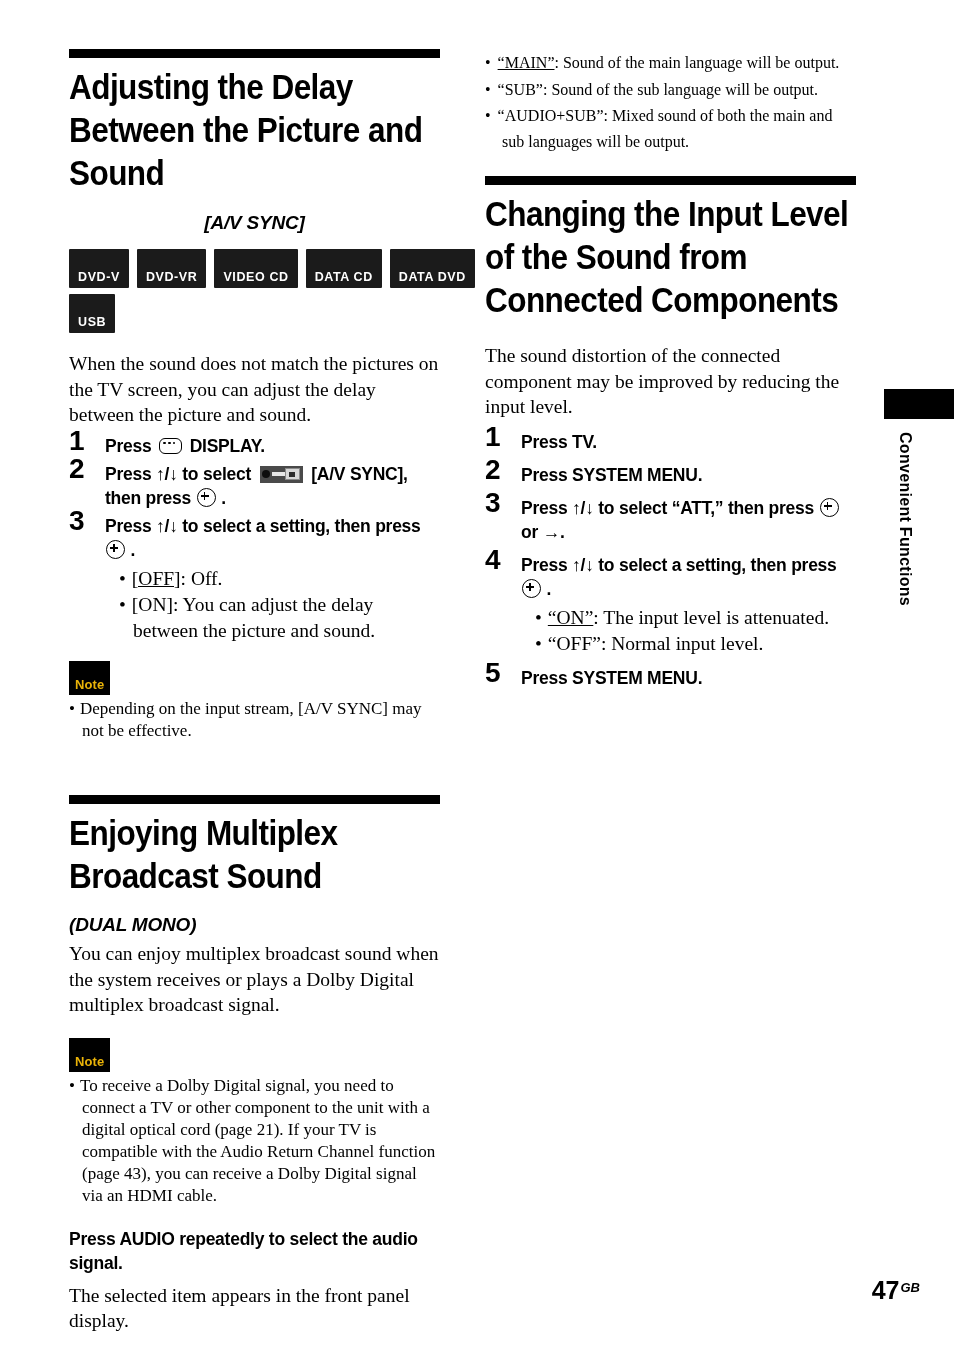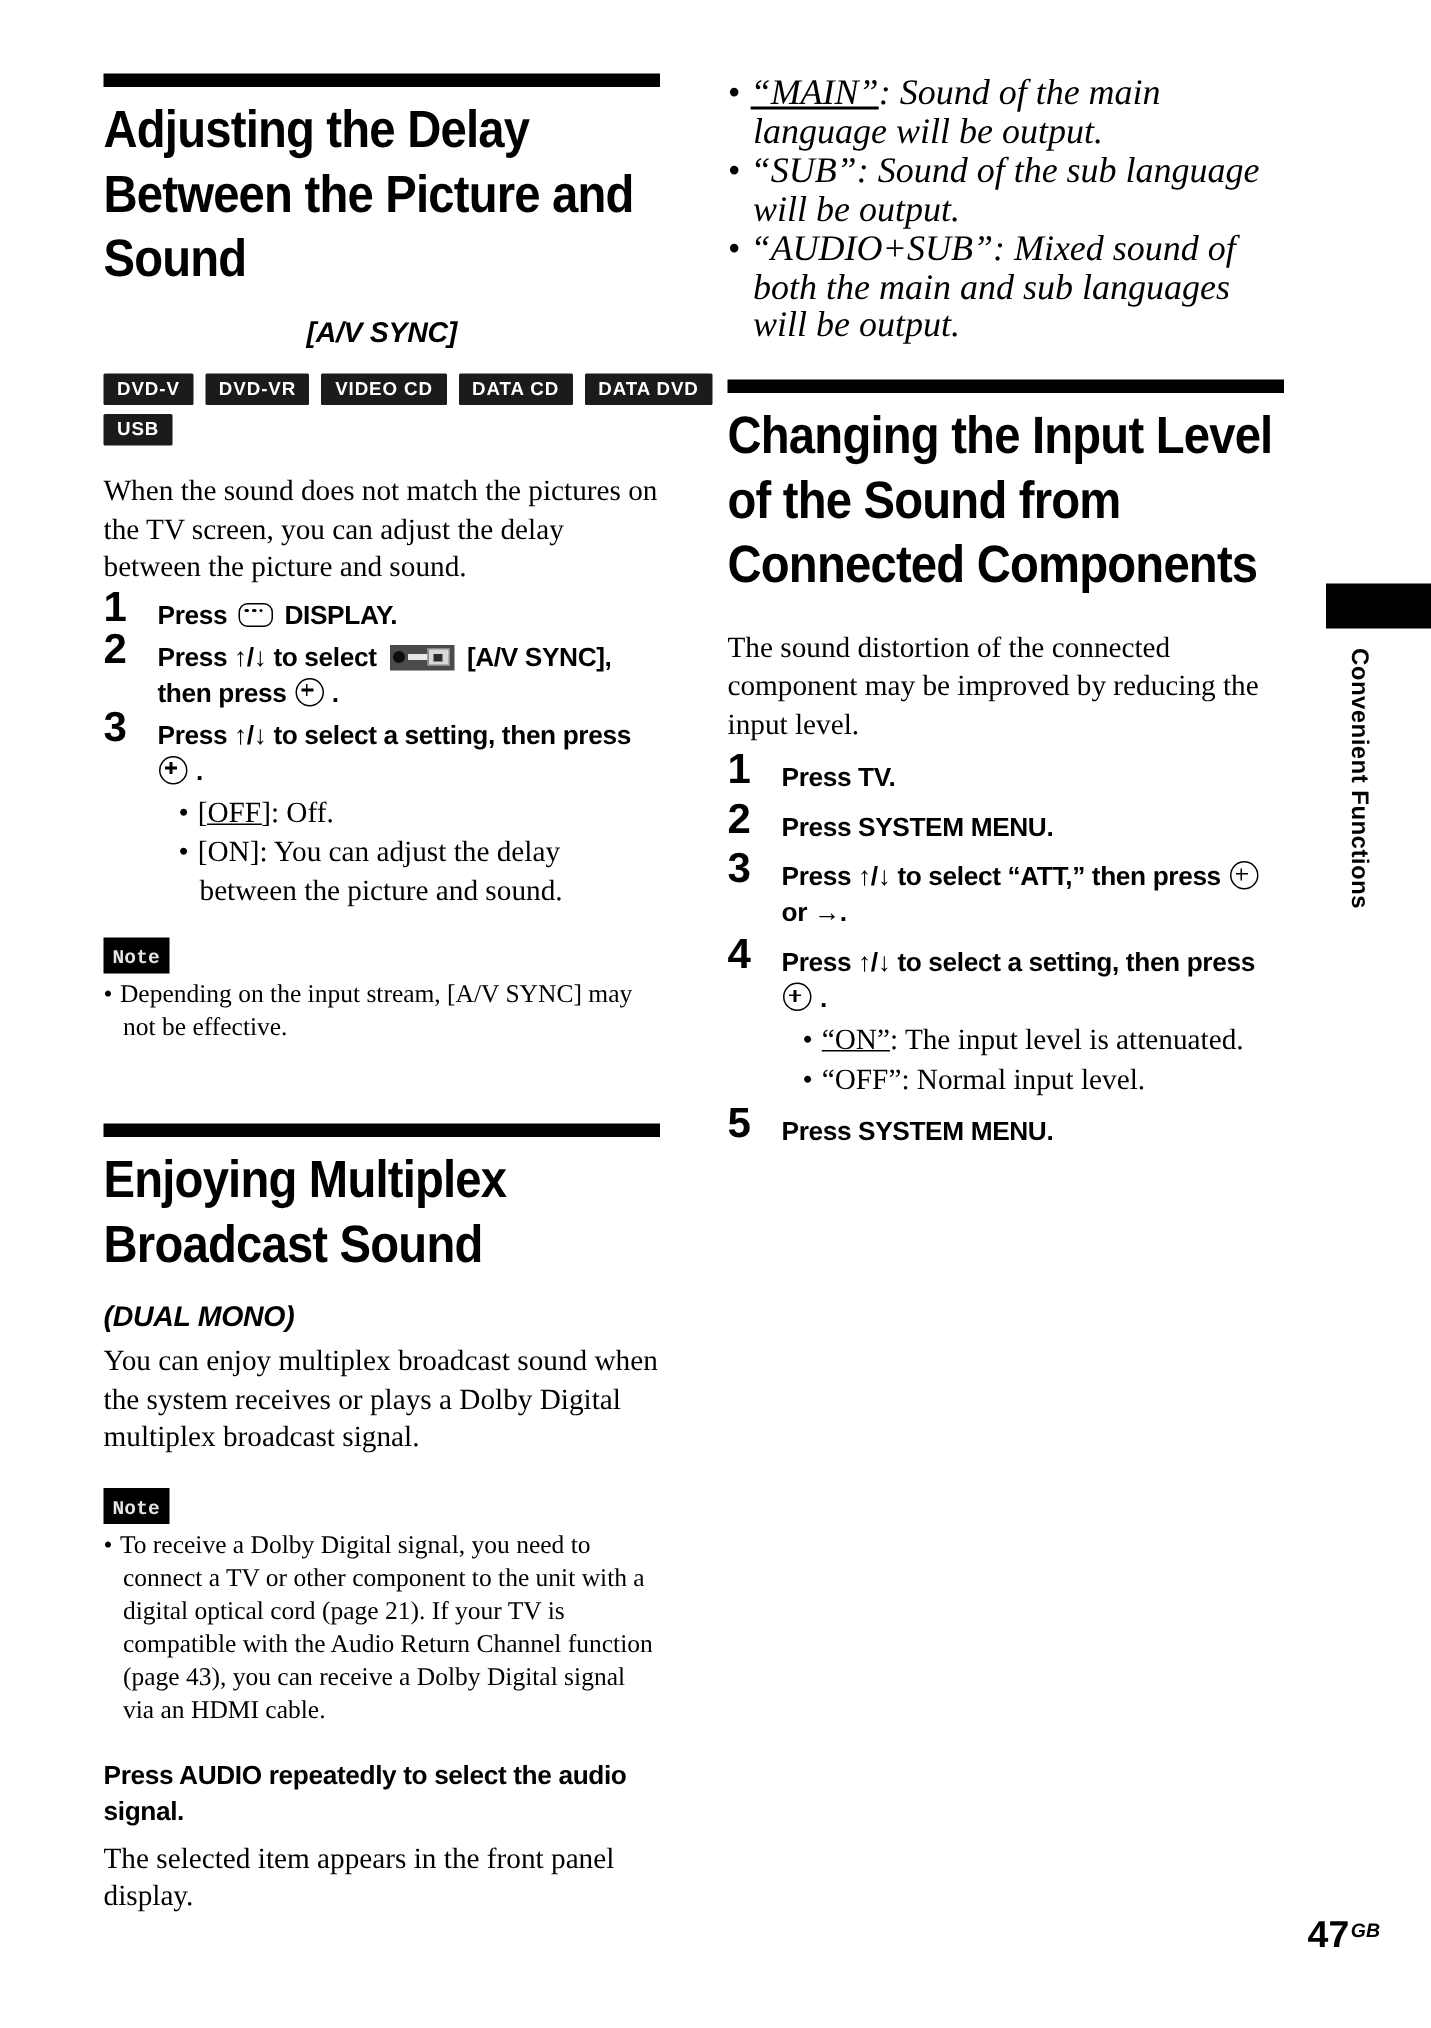--- a/index.html
+++ b/index.html
@@ -82,21 +82,21 @@
     gap: 8px;
     margin-bottom: 6px;
   }
   .badge {
     background: #1b1b1b;
     color: #ffffff;
     font-family: "Liberation Sans", sans-serif;
     font-weight: bold;
     font-size: 12.5px;
     letter-spacing: 0.6px;
-    padding: 4px 9px 4px 9px;
+    padding: 22px 9px 4px 9px;
     line-height: 13px;
     white-space: nowrap;
     border-radius: 1px;
   }
 
   
   ol.steps {
     list-style: none;
     margin: 6px 0 0 0;
     padding: 0;
@@ -145,42 +145,41 @@
   }
   .uline { text-decoration: underline; }
 
   
   ul.plain {
     list-style: none;
     margin: 6px 0 0 0;
     padding: 0;
   }
   ul.plain > li {
-    font-size: 24px;
+    font-size: 16px;
     line-height: 25.5px;
     padding-left: 17px;
     text-indent: -17px;
     margin-bottom: 1px;
-    font-style: italic;
   }
   ul.plain > li::before {
     content: "\2022";
     margin-right: 7px;
   }
 
   
   .note-badge {
     display: inline-block;
     background: #000;
-    color: #e5e5e5;
-    font-family: Liberation Mono, monospace;
+    color: #eab308;
+    font-family: Liberation Sans, sans-serif;
     font-weight: bold;
     font-size: 13px;
     line-height: 15px;
-    padding: 6px 6px 3px 6px;
+    padding: 16px 6px 3px 6px;
     letter-spacing: 0.1px;
   }
   .note-block { margin-top: 18px; }
   ul.notelist {
     list-style: none;
     margin: 3px 0 0 0;
     padding: 0;
   }
   ul.notelist > li {
     font-size: 17px;

